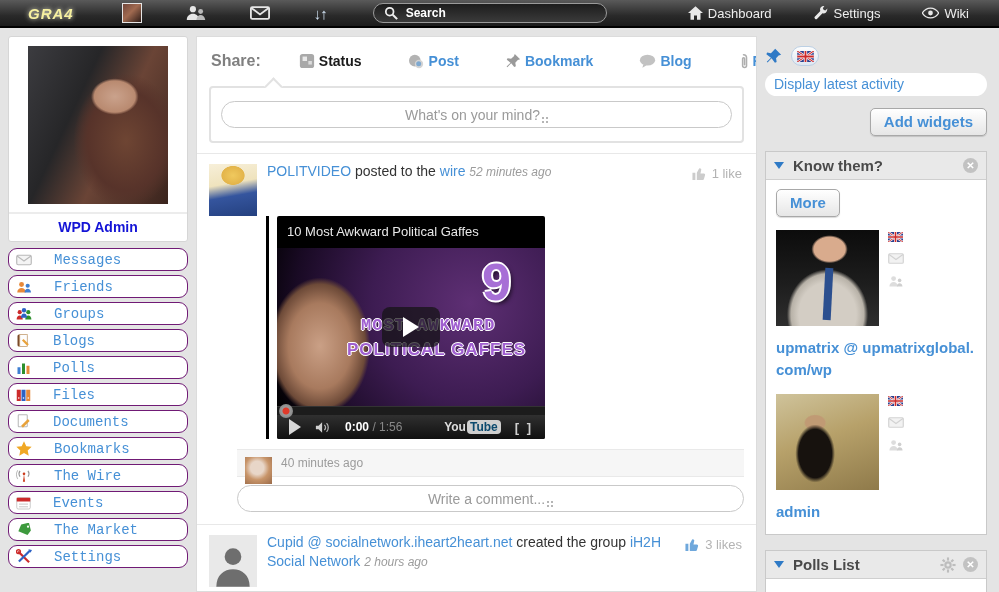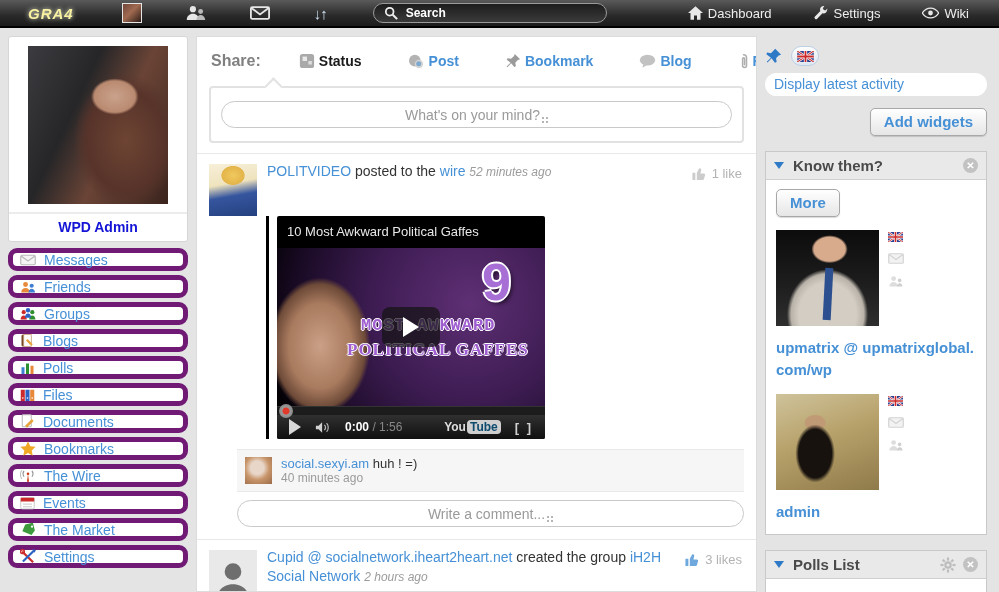--- a/index.html
+++ b/index.html
@@ -41,22 +41,22 @@
   .profile-photo{
     width:140px; height:158px; margin:0 auto;
     background:
       radial-gradient(ellipse 34px 26px at 62% 32%, #caa28c 0%, #b98a70 60%, rgba(0,0,0,0) 70%),
       radial-gradient(ellipse 70px 90px at 70% 60%, #6e4533 0%, #57332a 55%, rgba(0,0,0,0) 75%),
       linear-gradient(115deg, #3c3c40 0%, #262628 35%, #6a4436 60%, #3a241d 100%);
   }
   .profile-name{ margin-top:8px; border-top:2px solid #ececec; text-align:center; padding:5px 0 6px;
     font-weight:bold; font-size:14px; color:#1414d6; }
   .menu{ margin-top:6px; }
-  .pill{ background:#fff; border:5px solid #701a75; border-radius:9px; height:23px; margin-top:4px;
-    display:flex; align-items:center; gap:8px; padding:0 7px; cursor:pointer; }
+  .pill{ background:#fff; border:1px solid #701a75; border-radius:9px; height:23px; margin-top:4px;
+    display:flex; align-items:center; gap:22px; padding:0 7px; cursor:pointer;font-family:Liberation Mono, monospace; }
   .pill span{ color:#4690d6; font-size:14px; }
 
   
   .main{ position:absolute; left:196px; top:36px; width:561px; height:556px;
     background:#fff; border:1px solid #dcdcdc; overflow:hidden; }
   .share-row{ display:flex; align-items:center; padding:15px 14px 4px 14px; }
   .share-label{ color:#808080; font-weight:bold; font-size:16px; }
   .tabs{ display:flex; margin-left:38px; gap:46px; }
   .tab{ display:flex; align-items:center; gap:4px; font-weight:bold; font-size:14px;
     color:#4690d6; cursor:pointer; }
@@ -90,21 +90,21 @@
   .vthumb{ height:158px; position:relative;
     background:
       radial-gradient(ellipse 70px 95px at 16% 62%, #caa086 0%, #a87a5e 45%, #6d4a38 65%, rgba(0,0,0,0) 72%),
       radial-gradient(circle at 72% 35%, #5e2f74 0%, #3d1c52 45%, #190a24 80%, #000 100%);
   }
   .vnum{ position:absolute; right:34px; top:4px; font-size:52px; font-weight:bold; color:#a76fd6;
     text-shadow:-2px 0 #fff,2px 0 #fff,0 -2px #fff,0 2px #fff, 3px 3px 4px rgba(0,0,0,.6); }
   .vline1{ position:absolute; left:84px; top:68px; font-size:17px; font-weight:bold; color:#a05fd0;
     letter-spacing:1px; text-shadow:-1px 0 #fff,1px 0 #fff,0 -1px #fff,0 1px #fff; white-space:nowrap;font-family:Liberation Mono, monospace;}
   .vline2{ position:absolute; left:70px; top:92px; font-size:17px; font-weight:bold; color:#a05fd0;
-    letter-spacing:1px; text-shadow:-1px 0 #fff,1px 0 #fff,0 -1px #fff,0 1px #fff; white-space:nowrap;font-family:Liberation Serif, serif;}
+    letter-spacing:1px; text-shadow:-1px 0 #fff,1px 0 #fff,0 -1px #fff,0 1px #fff; white-space:nowrap;}
   .vplay{ position:absolute; left:50%; top:50%; transform:translate(-50%,-50%); width:58px; height:40px;
     background:rgba(20,20,20,.72); border-radius:8px; display:flex; align-items:center; justify-content:center; cursor:pointer;}
   .vplay i{ width:0;height:0;border-left:16px solid #fff;border-top:10px solid transparent;border-bottom:10px solid transparent;}
   .vprog{ height:9px; background:#1c1c1c; position:relative; border-top:1px solid #333; }
   .scrub{ position:absolute; left:2px; top:-3px; width:14px; height:14px; border-radius:50%;
     background:radial-gradient(circle at 50% 50%, #e03a2a 0 3px, #9b9b9b 4px, #777 100%); cursor:grab;}
   .vctrl{ height:24px; background:linear-gradient(#303030,#101010); display:flex; align-items:center;
     gap:14px; padding:0 12px; }
   .cplay{ width:0;height:0;border-left:12px solid #d8d8d8;border-top:8px solid transparent;border-bottom:8px solid transparent; cursor:pointer;}
   .vtime{ font-size:12px; color:#888; }
@@ -479,24 +479,20 @@
               <span class="tube">Tube</span>
             </span>
           <span class="fsbrackets">[ ]</span>
         </div>
       </div>
     </div>
 
     <div class="commentband">
       <div class="cav"></div>
       <div class="cbody">
-        <div>
-          <a class="lnk">social.sexyi.am</a>
-          <span>huh ! =)</span>
-        </div>
         <div class="ctime">40 minutes ago</div>
       </div>
     </div>
     <div class="writerow">
       <div class="textpill">
         <span>Write a comment...</span>
         <span class="grip"></span>
       </div>
     </div>
   </div>

